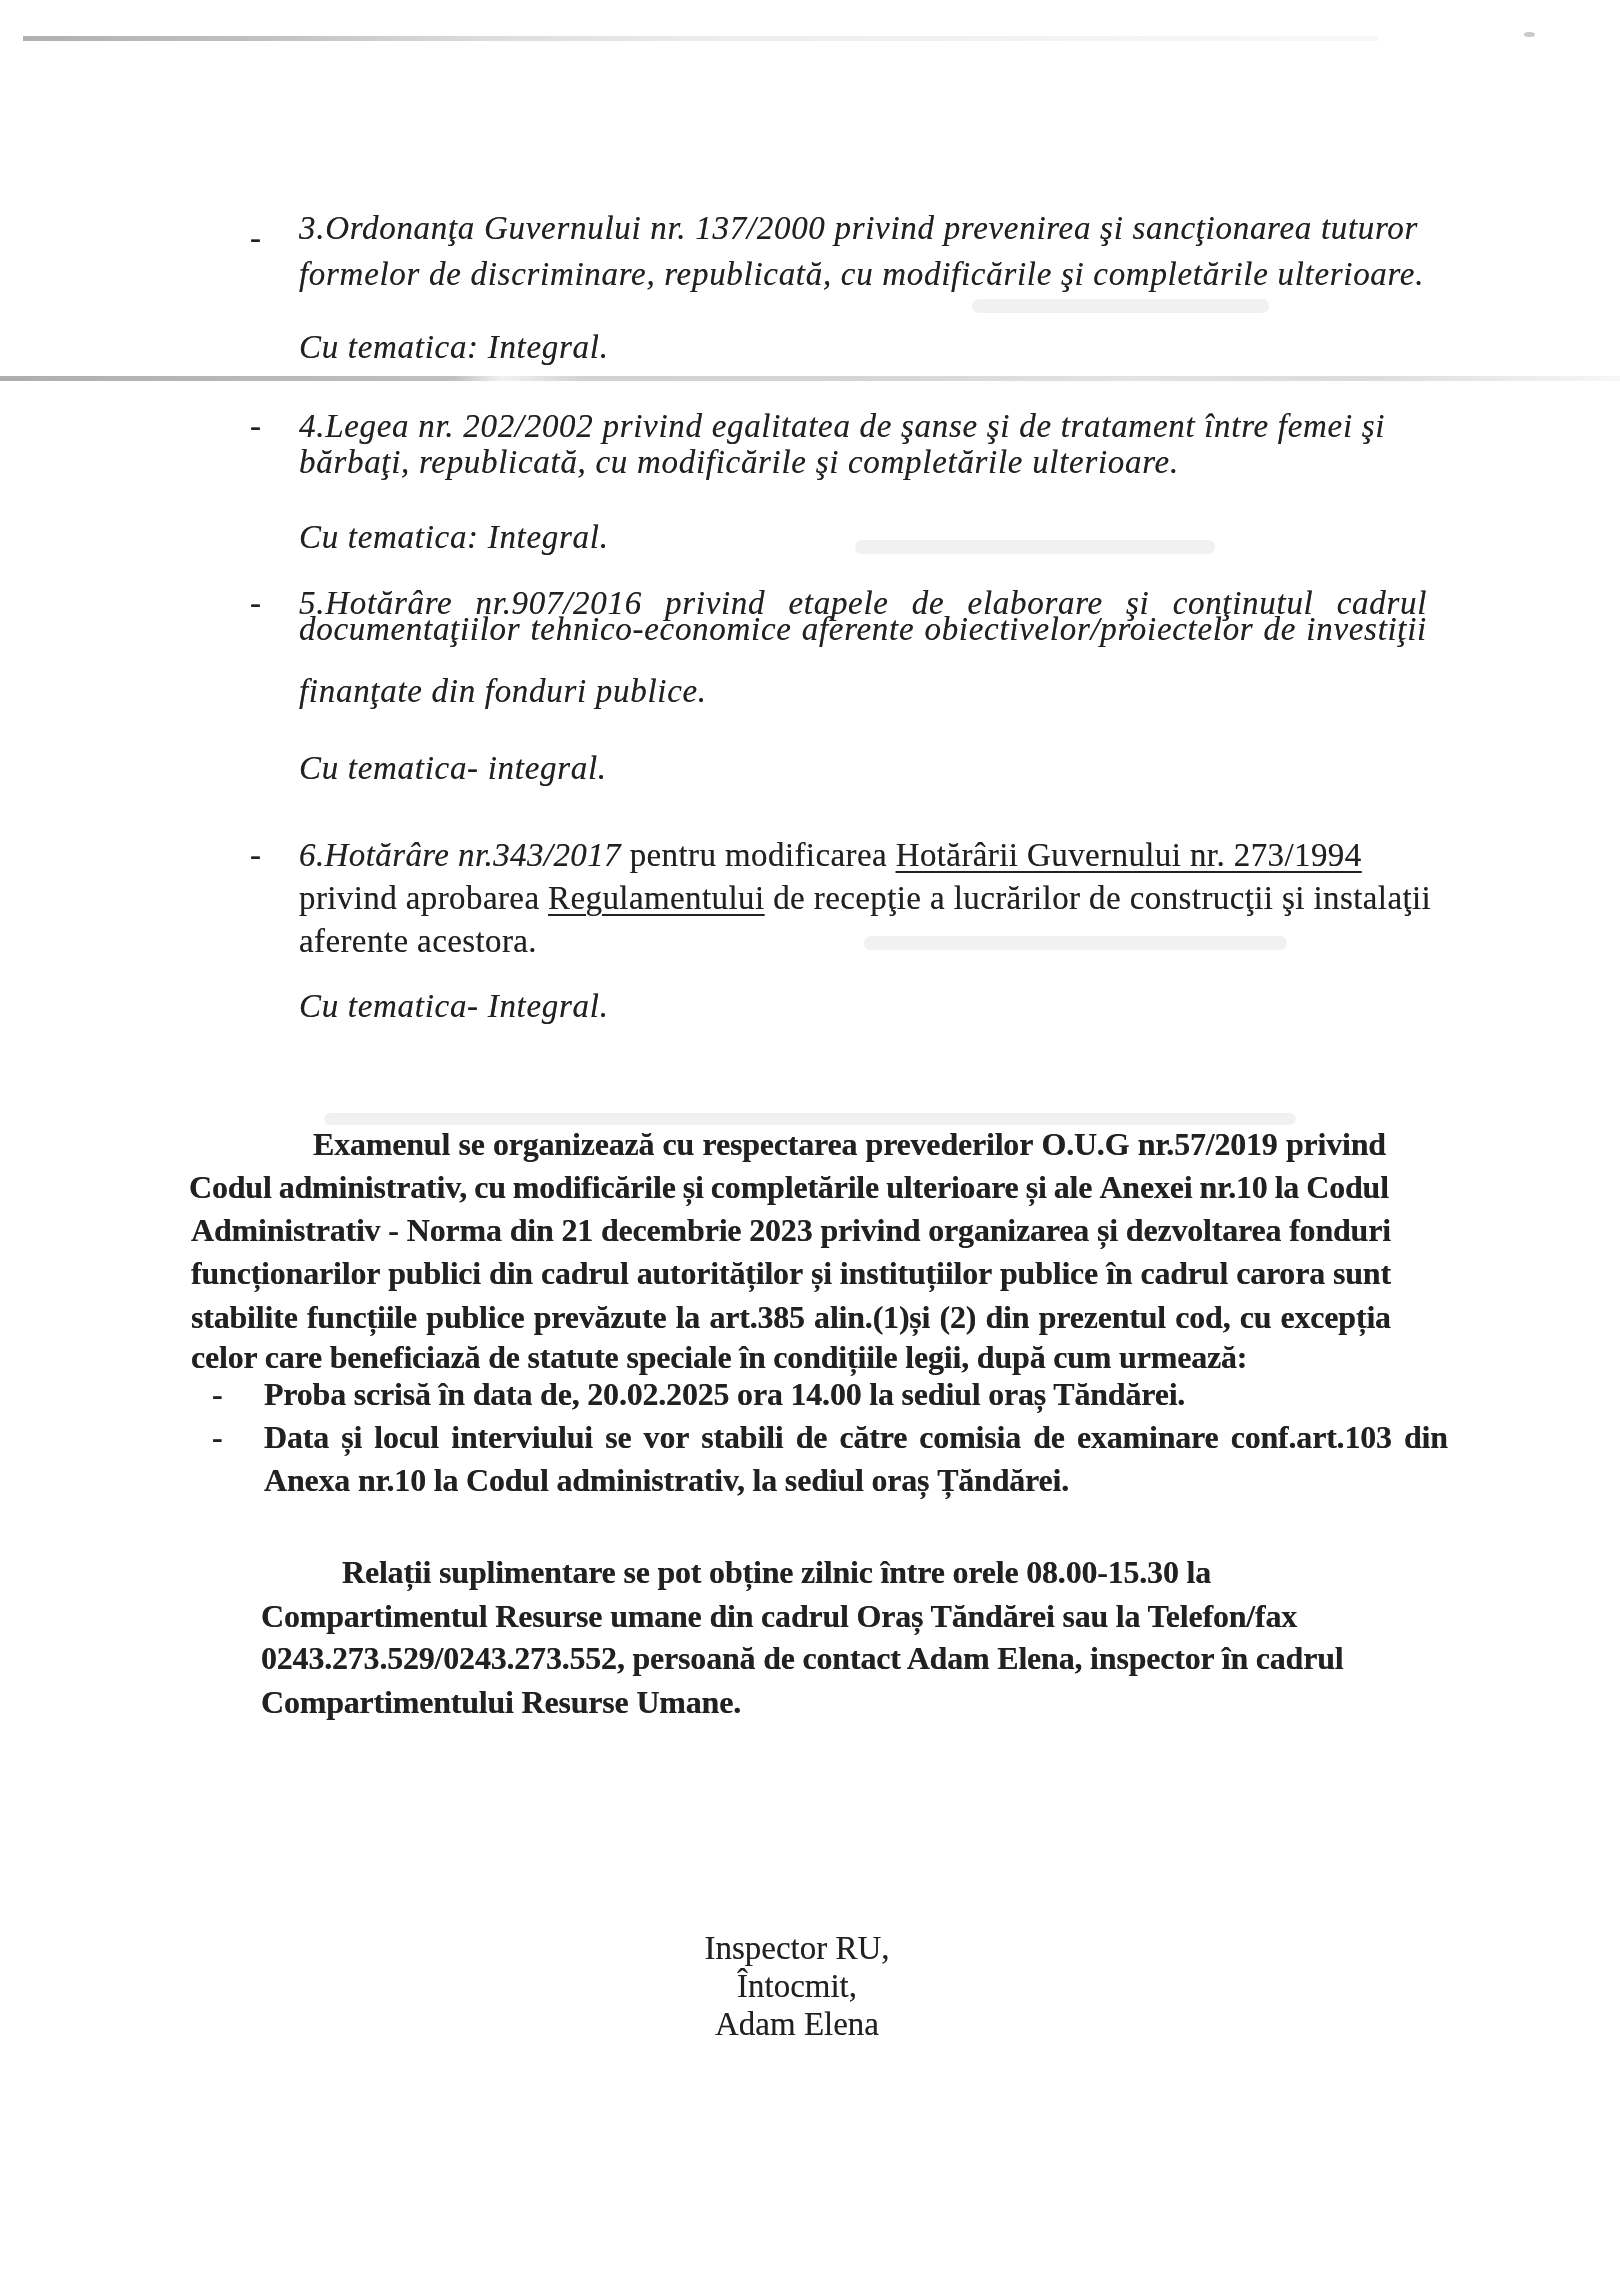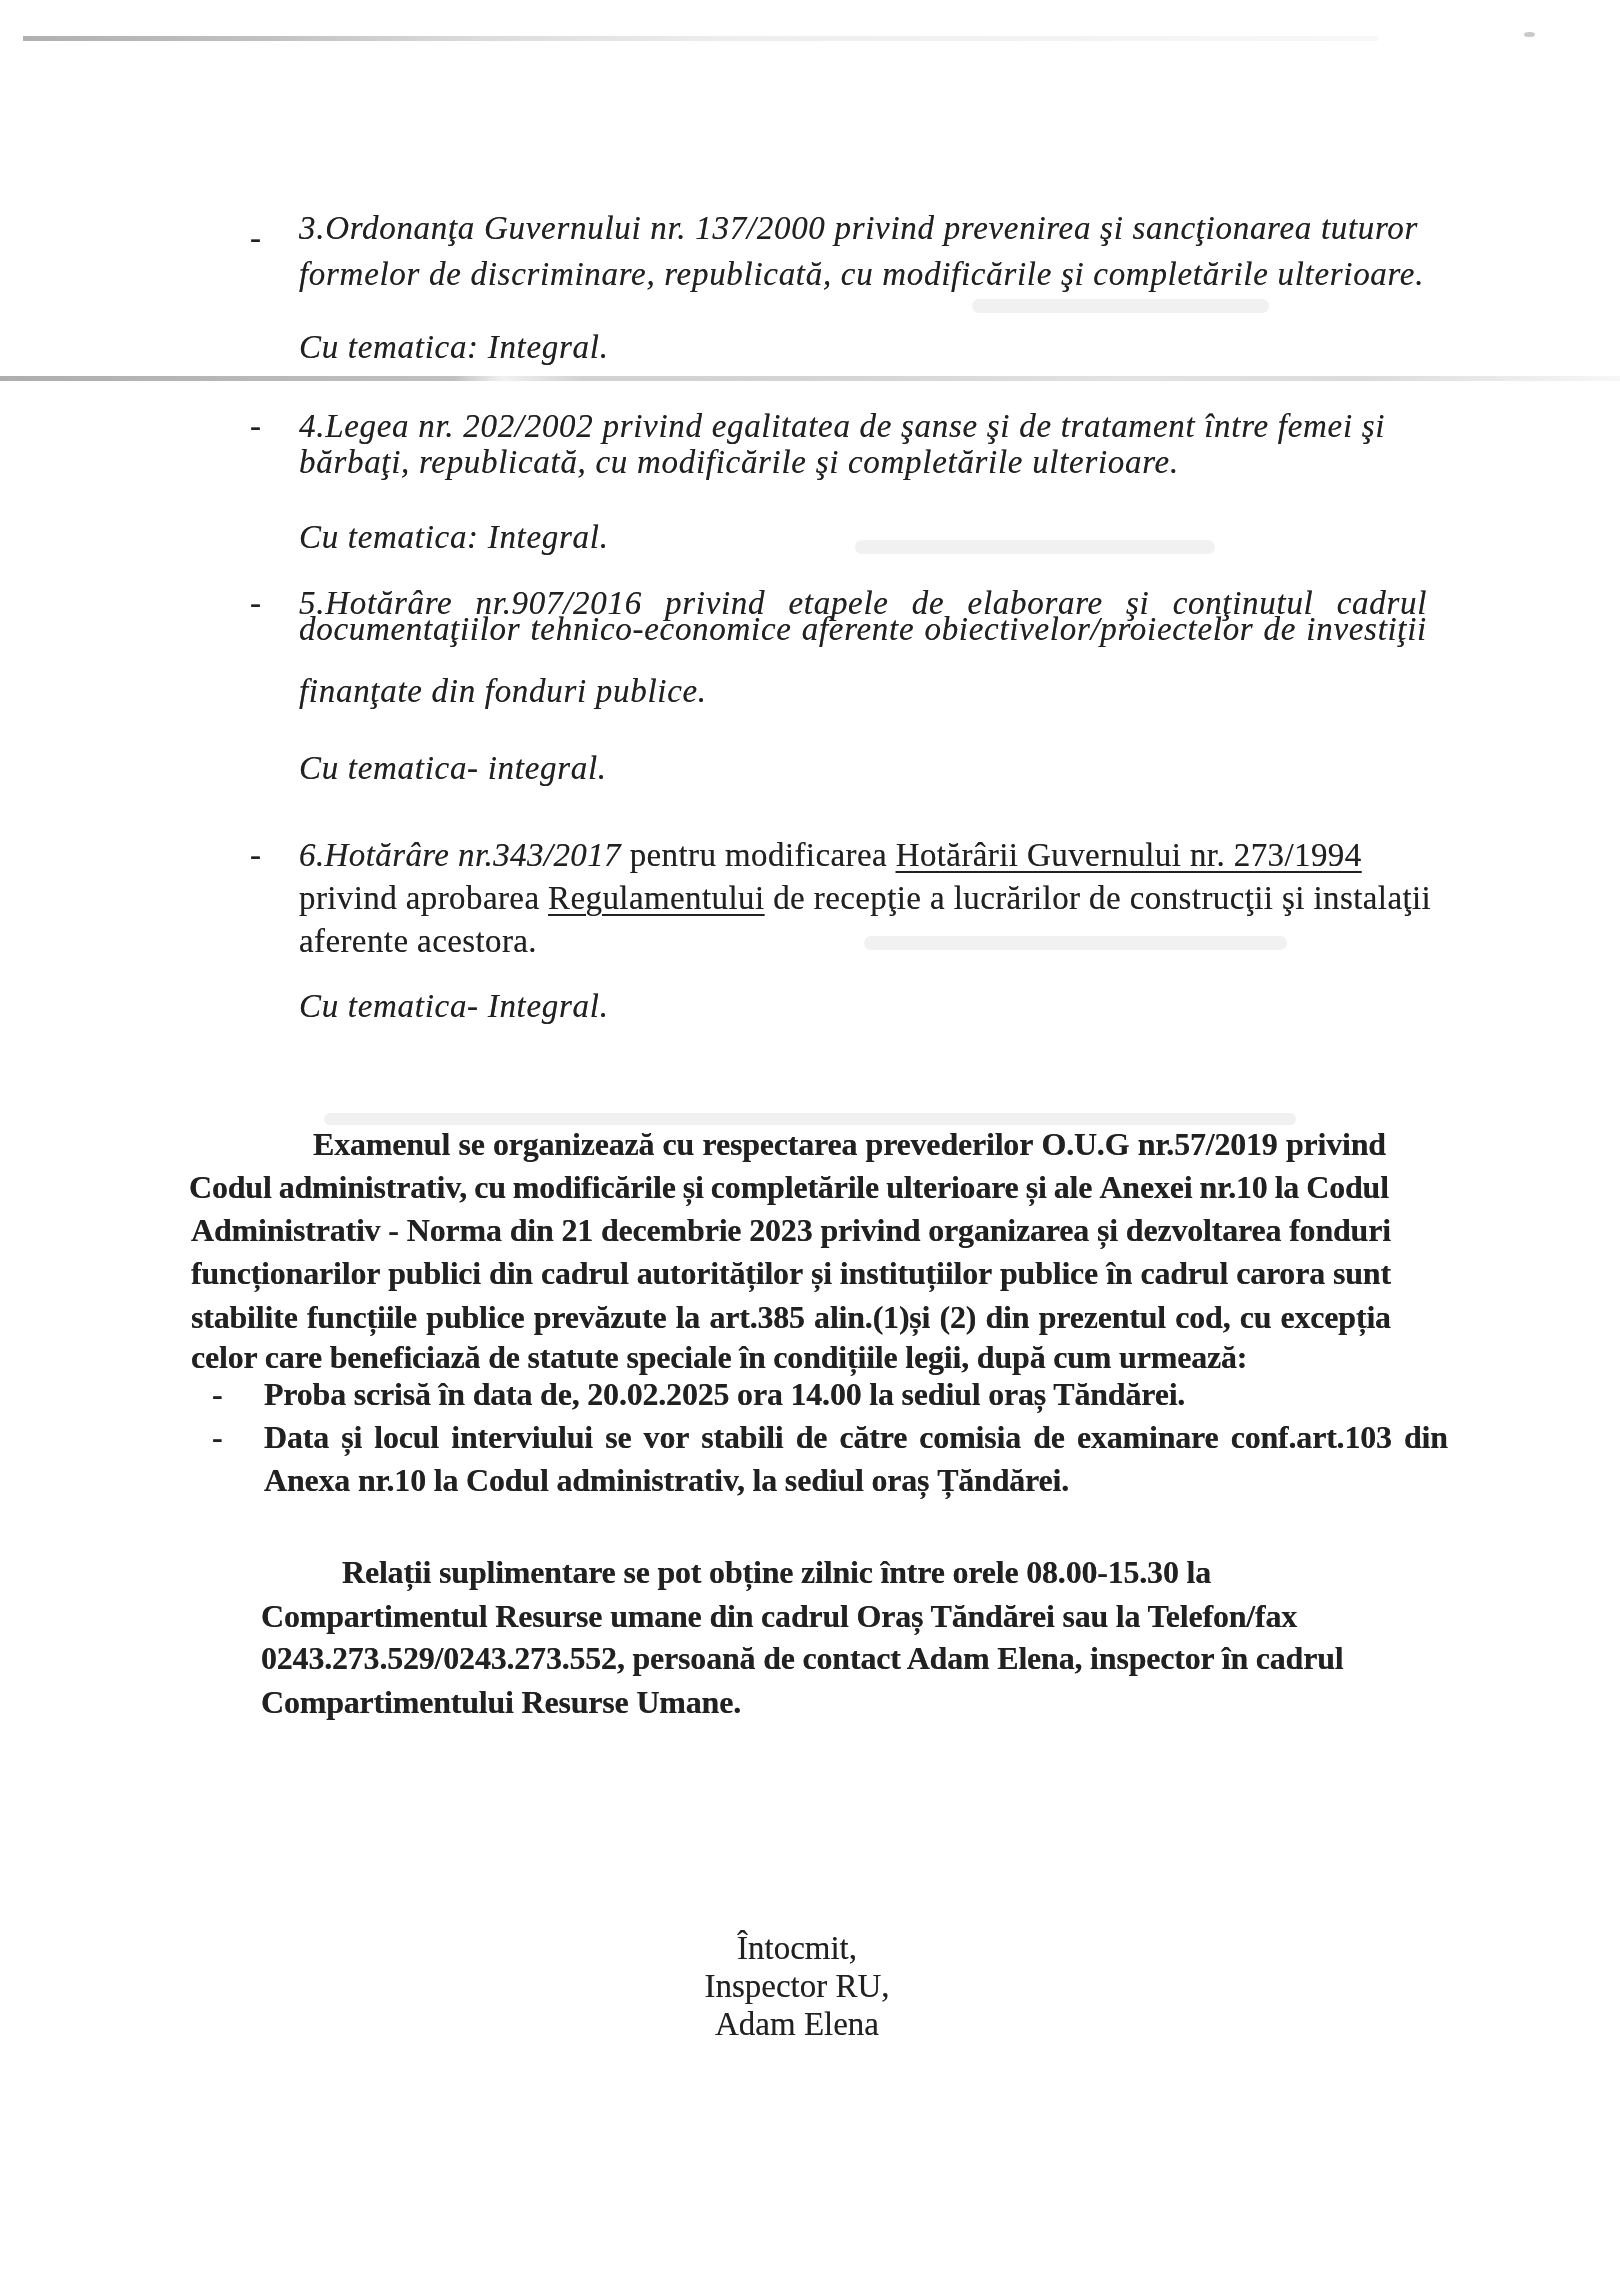--- a/index.html
+++ b/index.html
@@ -219,19 +219,19 @@
       <span>din</span>
     </div>
   <div class="ln f-bi" style="left:264px;top:1464px;">Anexa nr.10 la Codul administrativ, la sediul oraș Țăndărei.</div>
 
   <div class="ln f-bi" style="left:342px;top:1556px;">Relații suplimentare se pot obține zilnic între orele 08.00-15.30 la</div>
   <div class="ln f-bi" style="left:261px;top:1600px;">Compartimentul Resurse umane din cadrul Oraș Tăndărei sau la Telefon/fax</div>
   <div class="ln f-bi" style="left:261px;top:1642px;">0243.273.529/0243.273.552, persoană de contact Adam Elena, inspector în cadrul</div>
   <div class="ln f-bi" style="left:261px;top:1686px;">Compartimentului Resurse Umane.</div>
 
   <div class="sig">
+    <div>Inspector RU,</div>
     <div>Întocmit,</div>
-    <div>Inspector RU,</div>
     <div>Adam Elena</div>
   </div>
 
 </div>
 
 
 </body></html>

